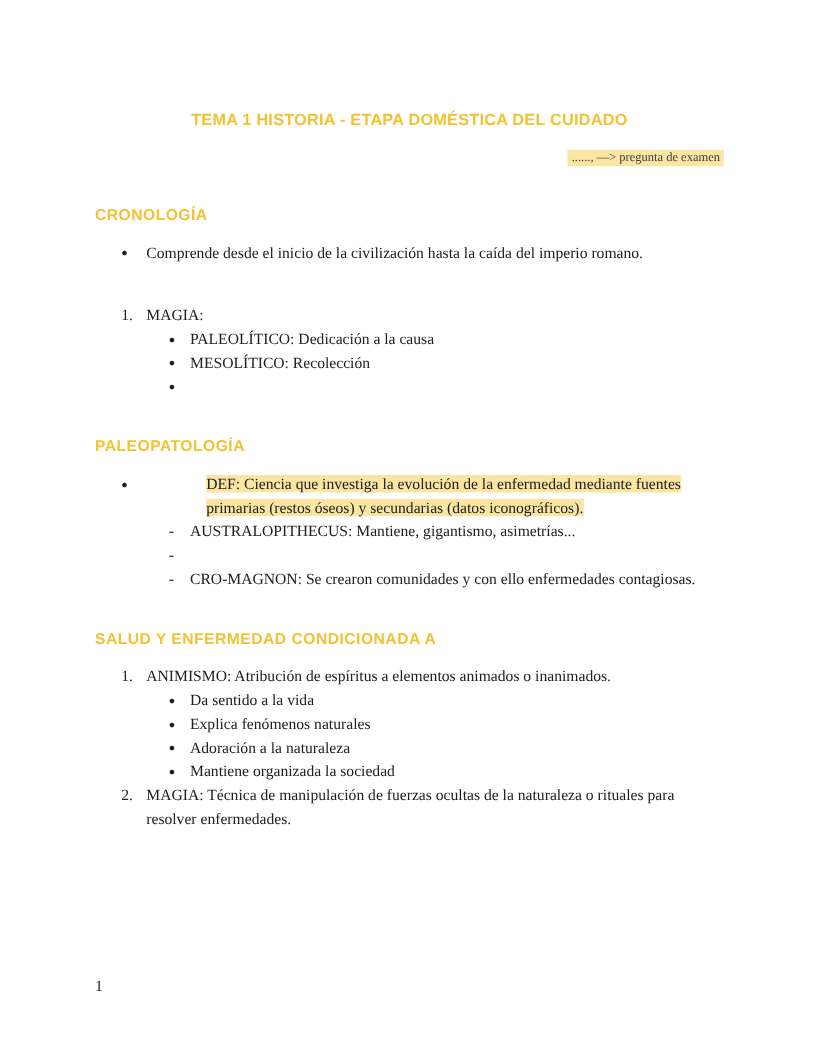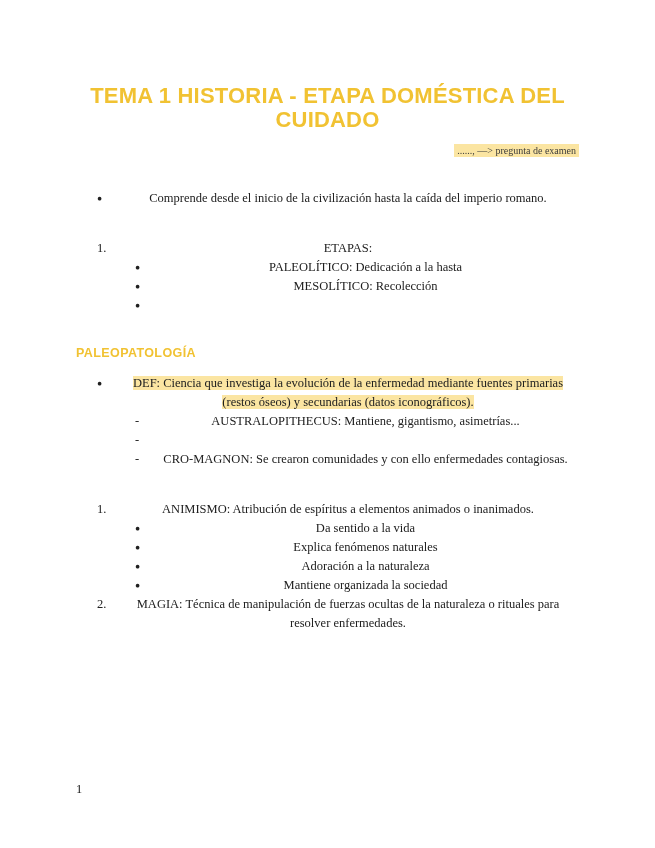--- a/index.html
+++ b/index.html
@@ -11,21 +11,21 @@
     background: #ffffff;
     box-sizing: border-box;
     padding: 84px 76px 0 76px;
     font-family: "Liberation Serif", serif;
     color: #202020;
     overflow: hidden;
   }
   .doc-title {
     font-family: "Liberation Sans", sans-serif;
     font-weight: 700;
-    font-size: 22px;
+    font-size: 13px;
     line-height: 24px;
     letter-spacing: 0.2px;
     color: #f1c232;
     text-align: center;
   }
   .exam-note-row {
     margin-top: 12px;
     text-align: right;
     font-size: 10px;
     line-height: 14px;
@@ -51,25 +51,26 @@
     align-items: flex-start;
     font-size: 12.5px;
     line-height: 19px;
   }
   .lvl1 { padding-left: 21px; }
   .lvl2 { padding-left: 59px; }
   .marker { flex: 0 0 20px; width: 20px; }
   .lvl2 .marker { flex: 0 0 17px; width: 17px; }
   .marker.dot { font-size: 8.5px; line-height: 19px; }
   .marker.num, .marker.dash { font-size: 12.5px; line-height: 19px; }
-  .li-text { flex: 1 1 auto; text-align: center; }
+  .li-text { flex: 1 1 auto; }
   .hl {
     background: #fbe5a2;
     -webkit-box-decoration-break: clone;
     box-decoration-break: clone;
+    margin-left: 48px;
   }
   .page-number {
     position: absolute;
     left: 76px;
     top: 782px;
     font-size: 12.5px;
     color: #202020;
   }
 </style>
 </head>
@@ -77,37 +78,38 @@
 
 <div class="page">
 
   <div class="doc-title">TEMA 1 HISTORIA - ETAPA DOMÉSTICA DEL CUIDADO</div>
 
   <div class="exam-note-row">
     <span class="exam-note">......, —&gt; pregunta de examen</span>
   </div>
 
   <div class="section">
+    <div class="section-heading">CRONOLOGÍA</div>
     <div class="section-body">
       <div class="li lvl1">
         <span class="marker dot">●</span>
         <span class="li-text">Comprende desde el inicio de la civilización hasta la caída del imperio romano.</span>
       </div>
     </div>
   </div>
 
   <div class="section">
     <div class="section-body">
       <div class="li lvl1">
         <span class="marker num">1.</span>
-        <span class="li-text">ETAPAS:</span>
+        <span class="li-text">MAGIA:</span>
       </div>
       <div class="li lvl2">
         <span class="marker dot">●</span>
-        <span class="li-text">PALEOLÍTICO: Dedicación a la hasta</span>
+        <span class="li-text">PALEOLÍTICO: Dedicación a la causa</span>
       </div>
       <div class="li lvl2">
         <span class="marker dot">●</span>
         <span class="li-text">MESOLÍTICO: Recolección</span>
       </div>
       <div class="li lvl2">
         <span class="marker dot">●</span>
       </div>
     </div>
   </div>
@@ -127,20 +129,21 @@
         <span class="marker dash">-</span>
       </div>
       <div class="li lvl2">
         <span class="marker dash">-</span>
         <span class="li-text">CRO-MAGNON: Se crearon comunidades y con ello enfermedades contagiosas.</span>
       </div>
     </div>
   </div>
 
   <div class="section">
+    <div class="section-heading">SALUD Y ENFERMEDAD CONDICIONADA A</div>
     <div class="section-body">
       <div class="li lvl1">
         <span class="marker num">1.</span>
         <span class="li-text">ANIMISMO: Atribución de espíritus a elementos animados o inanimados.</span>
       </div>
       <div class="li lvl2">
         <span class="marker dot">●</span>
         <span class="li-text">Da sentido a la vida</span>
       </div>
       <div class="li lvl2">

